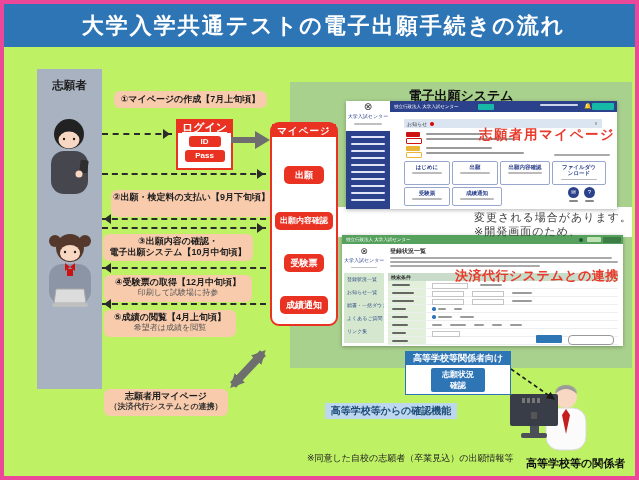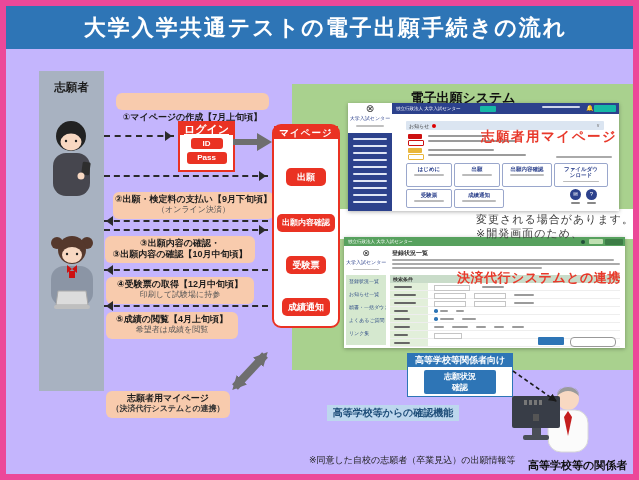--- a/index.html
+++ b/index.html
@@ -1,35 +1,35 @@
 <!DOCTYPE html>
 <html><head>
 <meta charset="utf-8">
 <style>
   html,body{margin:0;padding:0;background:#fff;}
-  .page{position:relative;width:639px;height:480px;background:#c4b5fd;overflow:hidden;
+  .page{position:relative;width:639px;height:480px;background:#bef264;overflow:hidden;
         font-family:"Liberation Sans","DejaVu Sans",sans-serif;box-sizing:border-box;
-        border:6px solid #ec4899;}
+        border:4px solid #ec4899;}
   .abs{position:absolute;}
   
   .titlebar{left:0;top:0;width:639px;height:43px;background:#2e75b6;color:#fff;
             font-size:22px;font-weight:bold;text-align:center;line-height:43px;letter-spacing:2px;}
   
   .greenpanel{left:286px;top:78px;width:342px;height:286px;background:#a9d18e;z-index:1;}
   .whitegap{left:332px;top:203px;width:296px;height:30px;background:#fff;z-index:2;}
   .syslabel{left:286px;top:83px;width:342px;text-align:center;font-size:13px;font-weight:bold;color:#111;z-index:3;}
   
   .graypanel{left:33px;top:65px;width:65px;height:320px;background:#a8b2c1;z-index:1;}
   .applabel{left:0;top:9px;width:65px;text-align:center;font-size:11.5px;font-weight:bold;color:#1a1a1a;}
   
   .step{background:#f8cbad;border-radius:6px;text-align:center;color:#1c1c1c;z-index:4;}
   .step .l1{font-weight:bold;font-size:9px;line-height:11px;padding-top:2px;}
   .step .l2{font-size:8px;line-height:10px;color:#555;}
   .step.bold2 .l2{font-weight:bold;color:#1c1c1c;font-size:9px;}
-  .step.single .l1{line-height:17px;padding-top:16px;}
+  .step.single .l1{line-height:17px;padding-top:0;}
   
   .redbox{background:#fff;border:2px solid #ea3223;z-index:4;}
   .redhead{background:#ea3223;color:#fff;font-weight:bold;text-align:center;}
   .redbtn{position:absolute;left:50%;transform:translateX(-50%);background:#ea3223;color:#fff;
           font-weight:bold;text-align:center;border-radius:5px;z-index:5;}
   
   .dash{position:absolute;height:0;border-top:2px dashed #2b2b2b;z-index:5;}
   .dash.right::after{content:"";position:absolute;right:-3px;top:-6px;width:0;height:0;
        border:5px solid transparent;border-left:7px solid #2b2b2b;}
   .dash.left::before{content:"";position:absolute;left:-3px;top:-6px;width:0;height:0;
@@ -96,25 +96,24 @@
     </svg>
   </div>
 
   <div class="abs syslabel">電子出願システム</div>
 
   <div class="abs step single" style="left:110px;top:87px;width:153px;height:17px;">
     <div class="l1">①マイページの作成【7月上旬頃】</div>
   </div>
   <div class="abs step" style="left:107px;top:186px;width:161px;height:27px;">
     <div class="l1">②出願・検定料の支払い【9月下旬頃】</div>
-    <div class="l2">（オンライン決済）</div>
   </div>
   <div class="abs step bold2" style="left:99px;top:230px;width:150px;height:27px;">
     <div class="l1">③出願内容の確認・</div>
-    <div class="l2">③出願内容の確認【10月中旬頃】</div>
+    <div class="l2">電子出願システム【10月中旬頃】</div>
   </div>
   <div class="abs step" style="left:100px;top:271px;width:148px;height:27px;">
     <div class="l1">④受験票の取得【12月中旬頃】</div>
     <div class="l2">印刷して試験場に持参</div>
   </div>
   <div class="abs step" style="left:100px;top:306px;width:132px;height:27px;">
     <div class="l1">⑤成績の閲覧【4月上旬頃】</div>
     <div class="l2">希望者は成績を閲覧</div>
   </div>
 
@@ -316,21 +315,21 @@
     <line x1="17" y1="47" x2="47" y2="15" stroke="#6e6e6e" stroke-width="8" marker-start="url(#dbl)" marker-end="url(#dbl)"></line>
   </svg>
 
   <div class="abs step" style="left:100px;top:385px;width:124px;height:27px;">
     <div class="l1">志願者用マイページ</div>
     <div class="l2" style="font-weight:bold;color:#333;font-size:8px;">（決済代行システムとの連携）</div>
   </div>
 
   <div class="abs bluebox" style="left:401px;top:347px;width:104px;height:42px;">
     <div class="bluehead">高等学校等関係者向け</div>
-    <div class="bluebtn" style="width:72px;height:23px;margin:3px auto 0;padding-top:1px;">
+    <div class="bluebtn" style="width:54px;height:23px;margin:3px auto 0;padding-top:1px;">
       <div>志願状況</div>
       <div>確認</div>
     </div>
   </div>
 
   <div class="abs feature" style="left:321px;top:399px;width:132px;height:16px;">高等学校等からの確認機能</div>
   <div class="abs notetext" style="left:303px;top:424px;margin-top:24px;">※同意した自校の志願者（卒業見込）の出願情報等</div>
 
   <svg class="abs" style="left:500px;top:358px;z-index:5;" width="64" height="48" viewBox="0 0 64 48">
     <defs>

